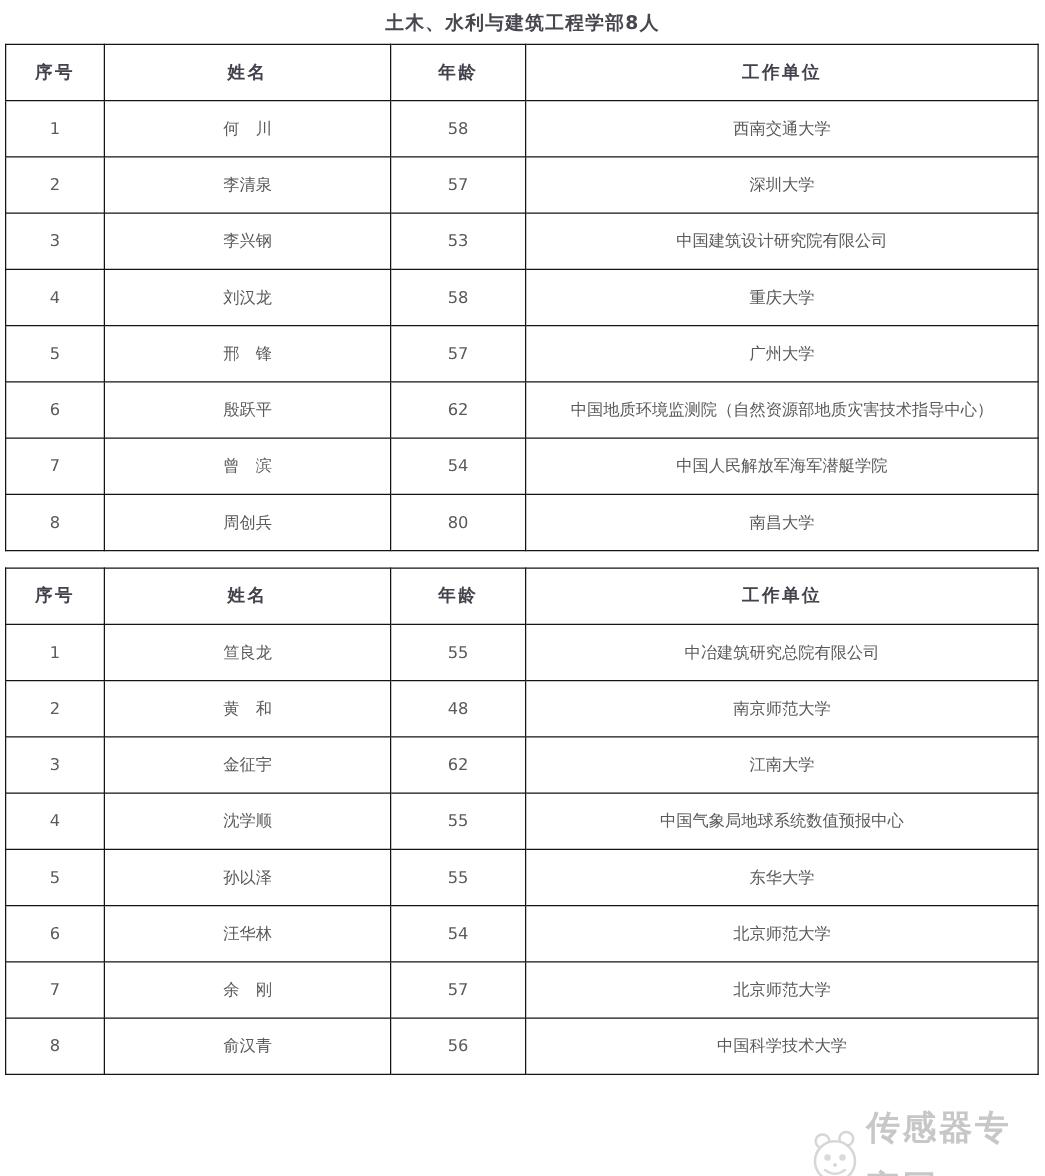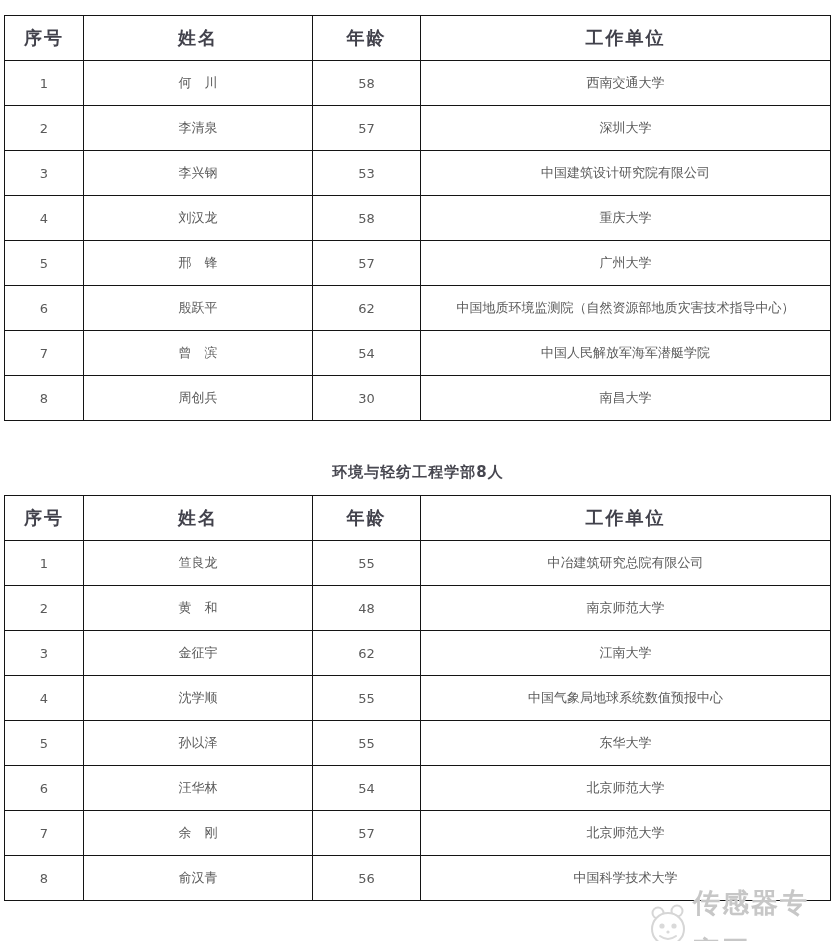--- a/index.html
+++ b/index.html
@@ -33,21 +33,21 @@
   table.roster.second { margin-top: 13px; }
   table.roster th, table.roster td {
     border: 1px solid #141414;
     height: 45px;
     text-align: center;
     vertical-align: middle;
     overflow: hidden;
     white-space: nowrap;
   }
   table.roster th {
-    font-size: 18px;
+    font-size: 14px;
     font-weight: bold;
     color: #42424c;
     letter-spacing: 2px;
   }
   table.roster td {
     font-size: 13px;
     font-weight: normal;
     color: #5a5a5a;
   }
   col.c-index { width: 79px; }
@@ -71,20 +71,21 @@
     letter-spacing: 2px;
     text-shadow: 0 0 1px #ffffff;
     line-height: 48px;
   }
 </style>
 </head>
 <body>
 
 <div class="page">
 
+  <div class="section-title">土木、水利与建筑工程学部8人</div>
 
   <table class="roster">
     <colgroup>
       <col class="c-index">
         <col class="c-name">
         <col class="c-age">
         <col class="c-org">
     </colgroup>
     <thead>
       <tr>
@@ -133,27 +134,26 @@
       </tr>
       <tr>
         <td>7</td>
         <td>曾　滨</td>
         <td>54</td>
         <td>中国人民解放军海军潜艇学院</td>
       </tr>
       <tr>
         <td>8</td>
         <td>周创兵</td>
-        <td>30</td>
+        <td>80</td>
         <td>南昌大学</td>
       </tr>
     </tbody>
   </table>
 
-  <div class="section-title second">环境与轻纺工程学部8人</div>
 
   <table class="roster second">
     <colgroup>
       <col class="c-index">
         <col class="c-name">
         <col class="c-age">
         <col class="c-org">
     </colgroup>
     <thead>
       <tr>

